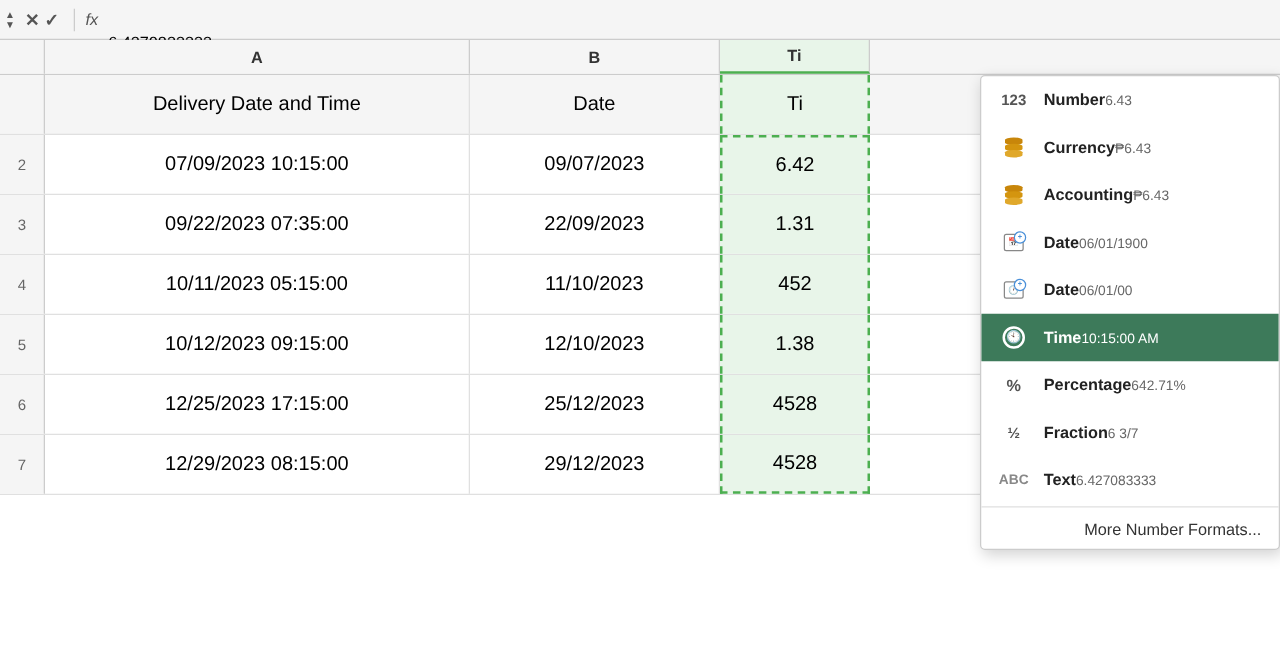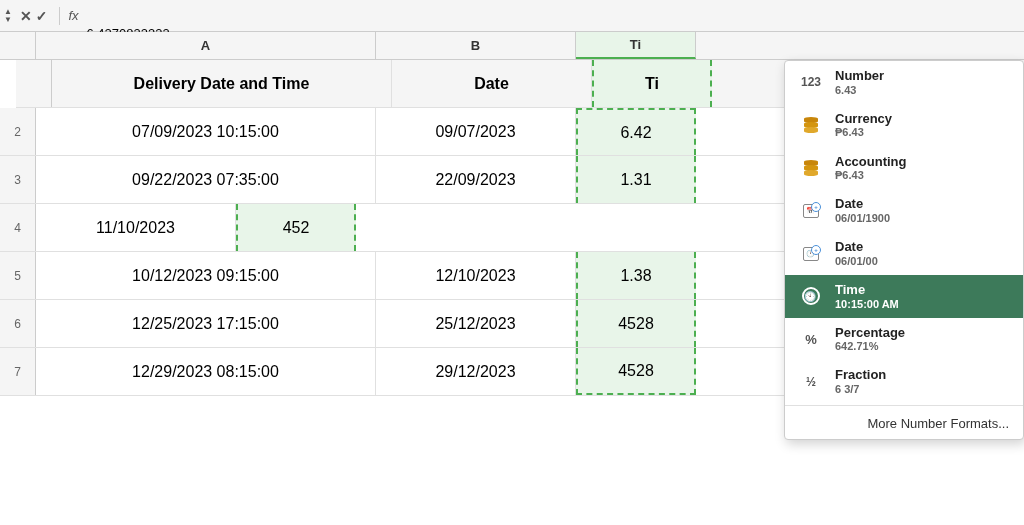--- a/index.html
+++ b/index.html
@@ -102,22 +102,21 @@
       display: flex;
       flex-direction: column;
     }
     .data-row {
       display: flex;
       height: 48px;
       border-bottom: 1px solid #e0e0e0;
     }
     .data-row.header-row {
       background: #f5f5f5;
-      font-weight: 700;
-      margin-left: 16px;
+      font-weight: 400;
     }
     .row-num {
       width: 36px;
       min-width: 36px;
       display: flex;
       align-items: center;
       justify-content: center;
       font-size: 12px;
       color: #666;
       border-right: 1px solid #ccc;
@@ -191,33 +190,33 @@
       justify-content: center;
       font-size: 14px;
       font-weight: bold;
       color: #555;
     }
     .format-item.selected .format-icon {
       color: #fff;
     }
     .format-text {
       display: flex;
-      flex-direction: column;
+      flex-direction: row;
+      align-items: flex-end;
     }
     .format-name {
       font-size: 13px;
       font-weight: 600;
       color: #222;
       line-height: 1.2;
     }
     .format-example {
       font-size: 11px;
       color: #666;
       line-height: 1.2;
-      font-weight: bold;
     }
     .format-divider {
       height: 1px;
       background: #e0e0e0;
       margin: 2px 0;
     }
     .more-formats {
       display: flex;
       align-items: center;
       justify-content: flex-end;
@@ -268,20 +267,21 @@
         <div class="cell cell-c top-border">6.42</div>
       </div>
       <div class="data-row">
         <div class="row-num">3</div>
         <div class="cell cell-a">09/22/2023 07:35:00</div>
         <div class="cell cell-b">22/09/2023</div>
         <div class="cell cell-c">1.31</div>
       </div>
       <div class="data-row">
         <div class="row-num">4</div>
+        <div class="cell cell-a">10/11/2023 05:15:00</div>
         <div class="cell cell-b">11/10/2023</div>
         <div class="cell cell-c">452</div>
       </div>
       <div class="data-row">
         <div class="row-num">5</div>
         <div class="cell cell-a">10/12/2023 09:15:00</div>
         <div class="cell cell-b">12/10/2023</div>
         <div class="cell cell-c">1.38</div>
       </div>
       <div class="data-row">
@@ -382,17 +382,26 @@
   </div>
       <div class="format-item">
     <div class="format-icon">
           <span style="font-size:12px;font-weight:bold;color:#555">½</span>
         </div>
     <div class="format-text">
       <span class="format-name">Fraction</span>
       <span class="format-example">6 3/7</span>
     </div>
   </div>
+      <div class="format-item">
+    <div class="format-icon">
+          <span style="font-size:11px;font-weight:bold;color:#888">ABC</span>
+        </div>
+    <div class="format-text">
+      <span class="format-name">Text</span>
+      <span class="format-example">6.427083333</span>
+    </div>
+  </div>
       <div class="format-divider"></div>
       <div class="more-formats">More Number Formats...</div>
     </div>
 
 </div>
 
 </body></html>

